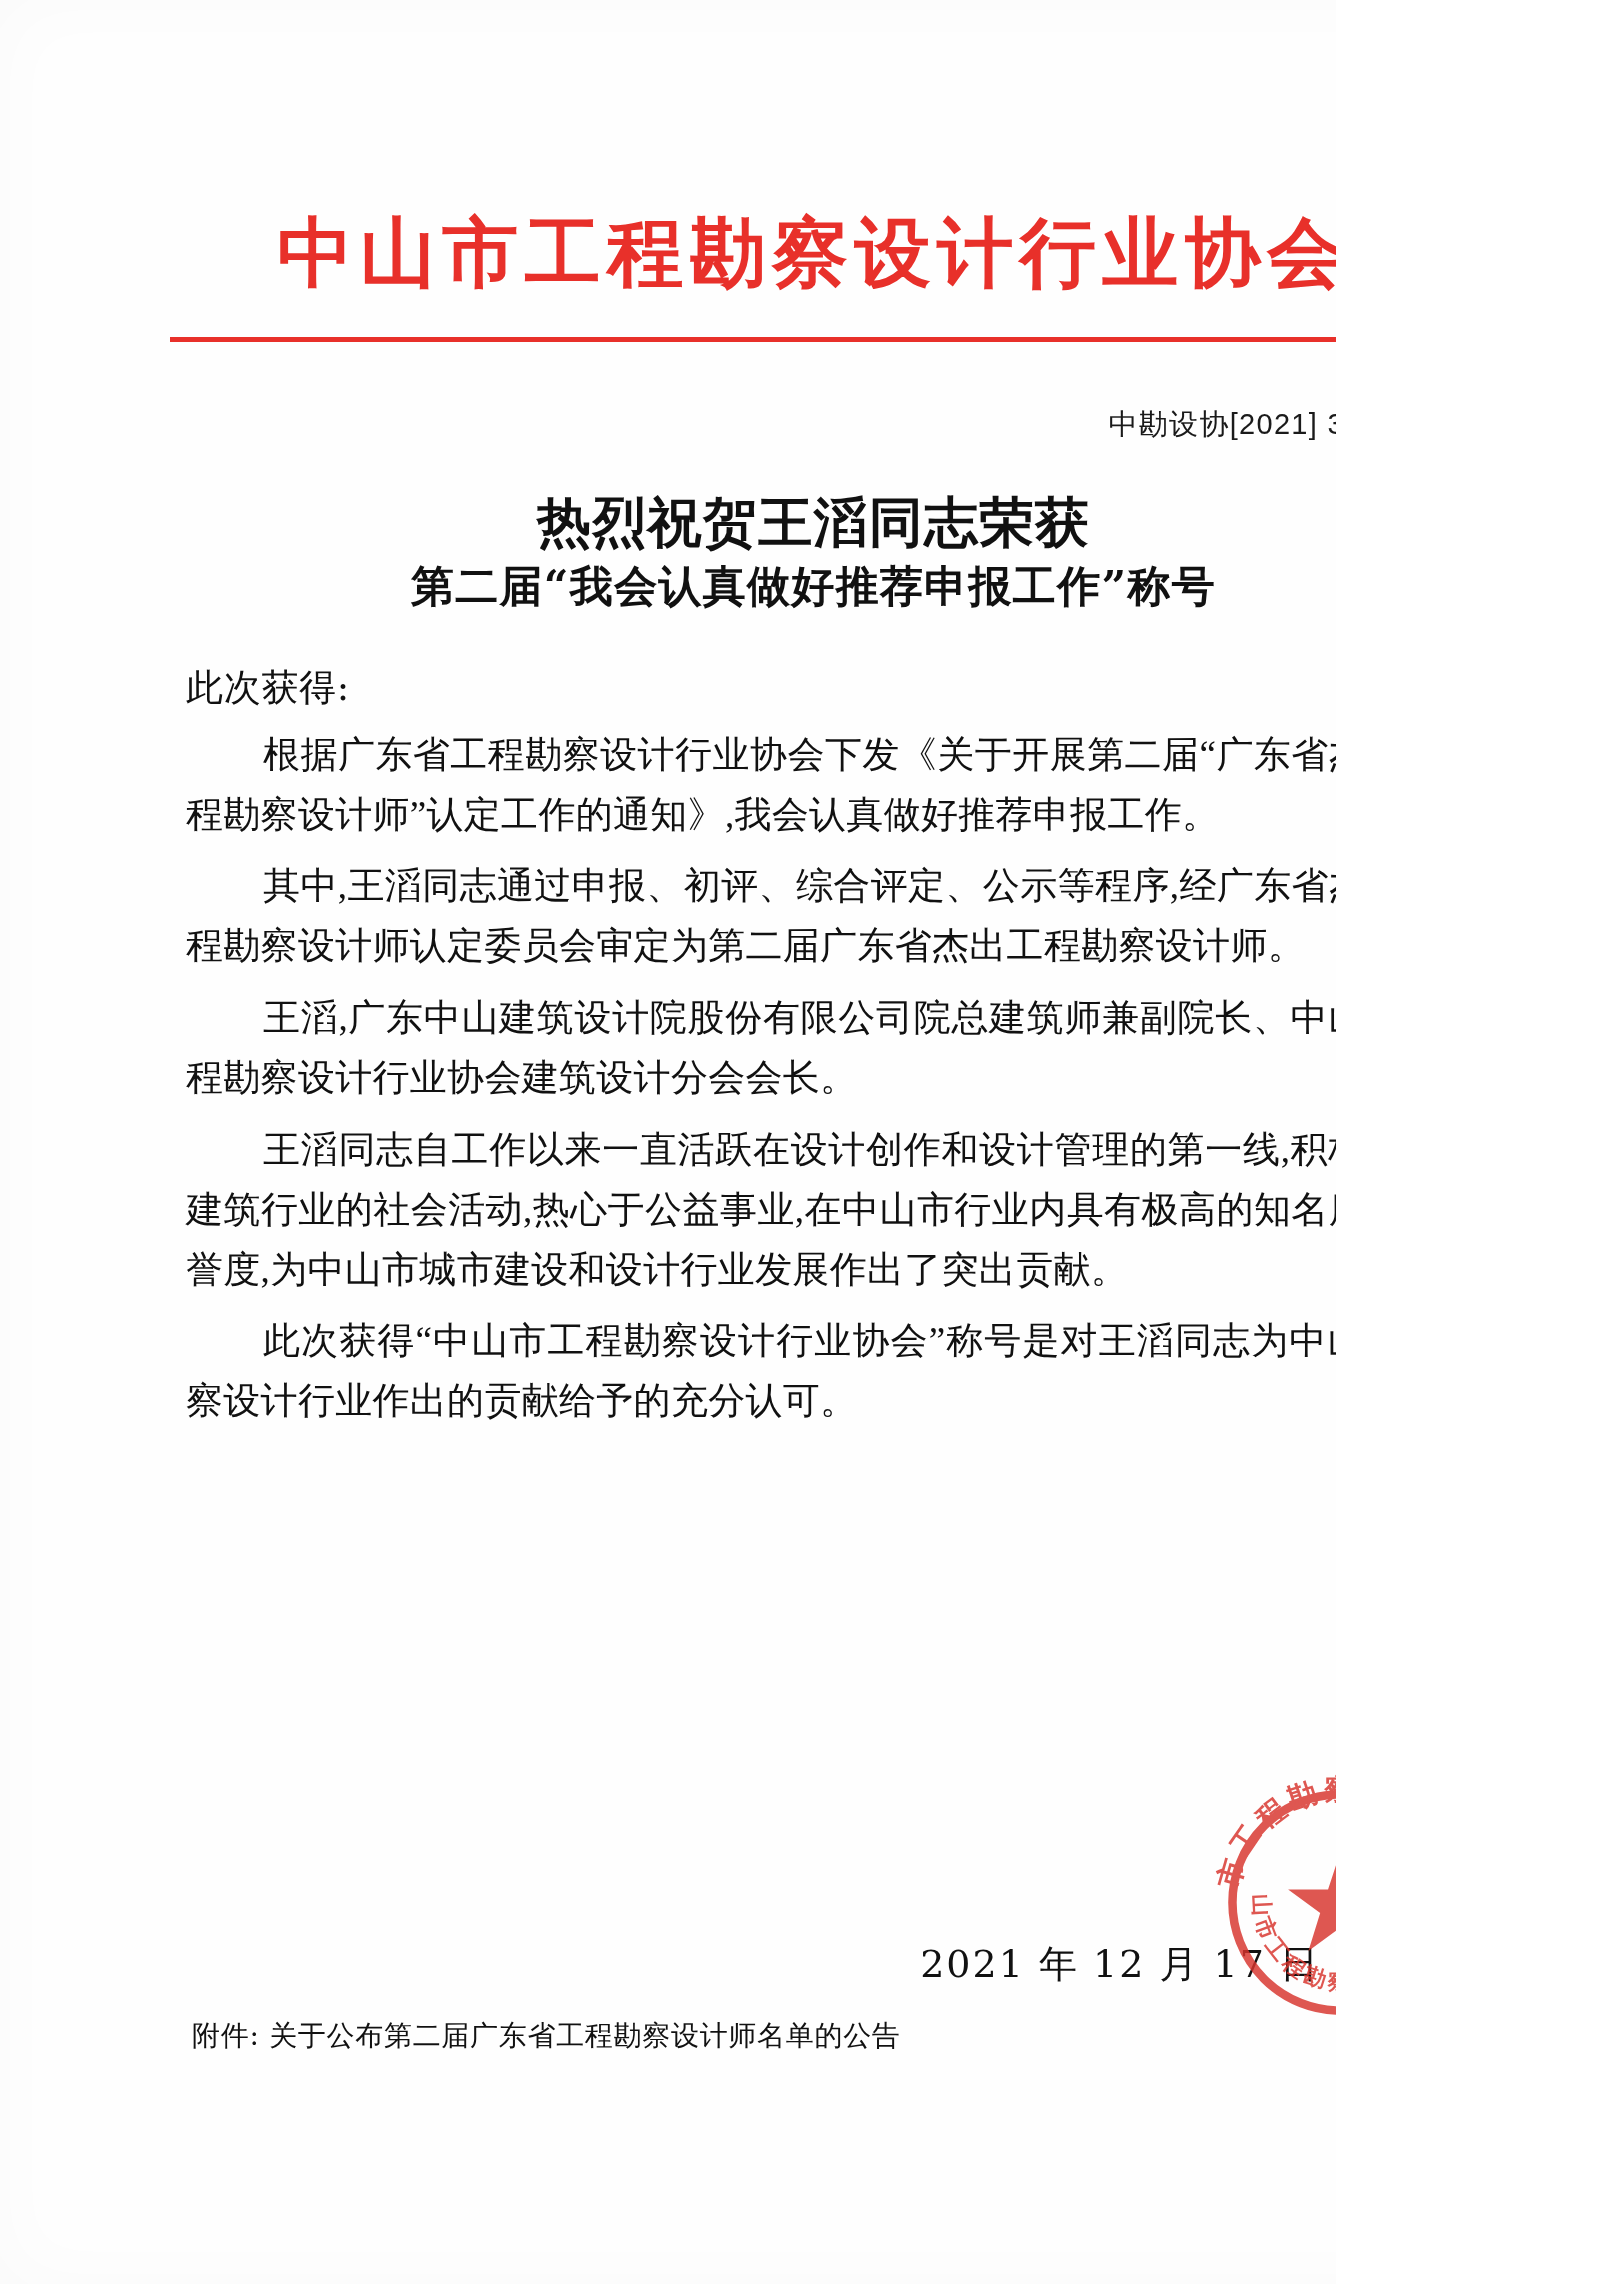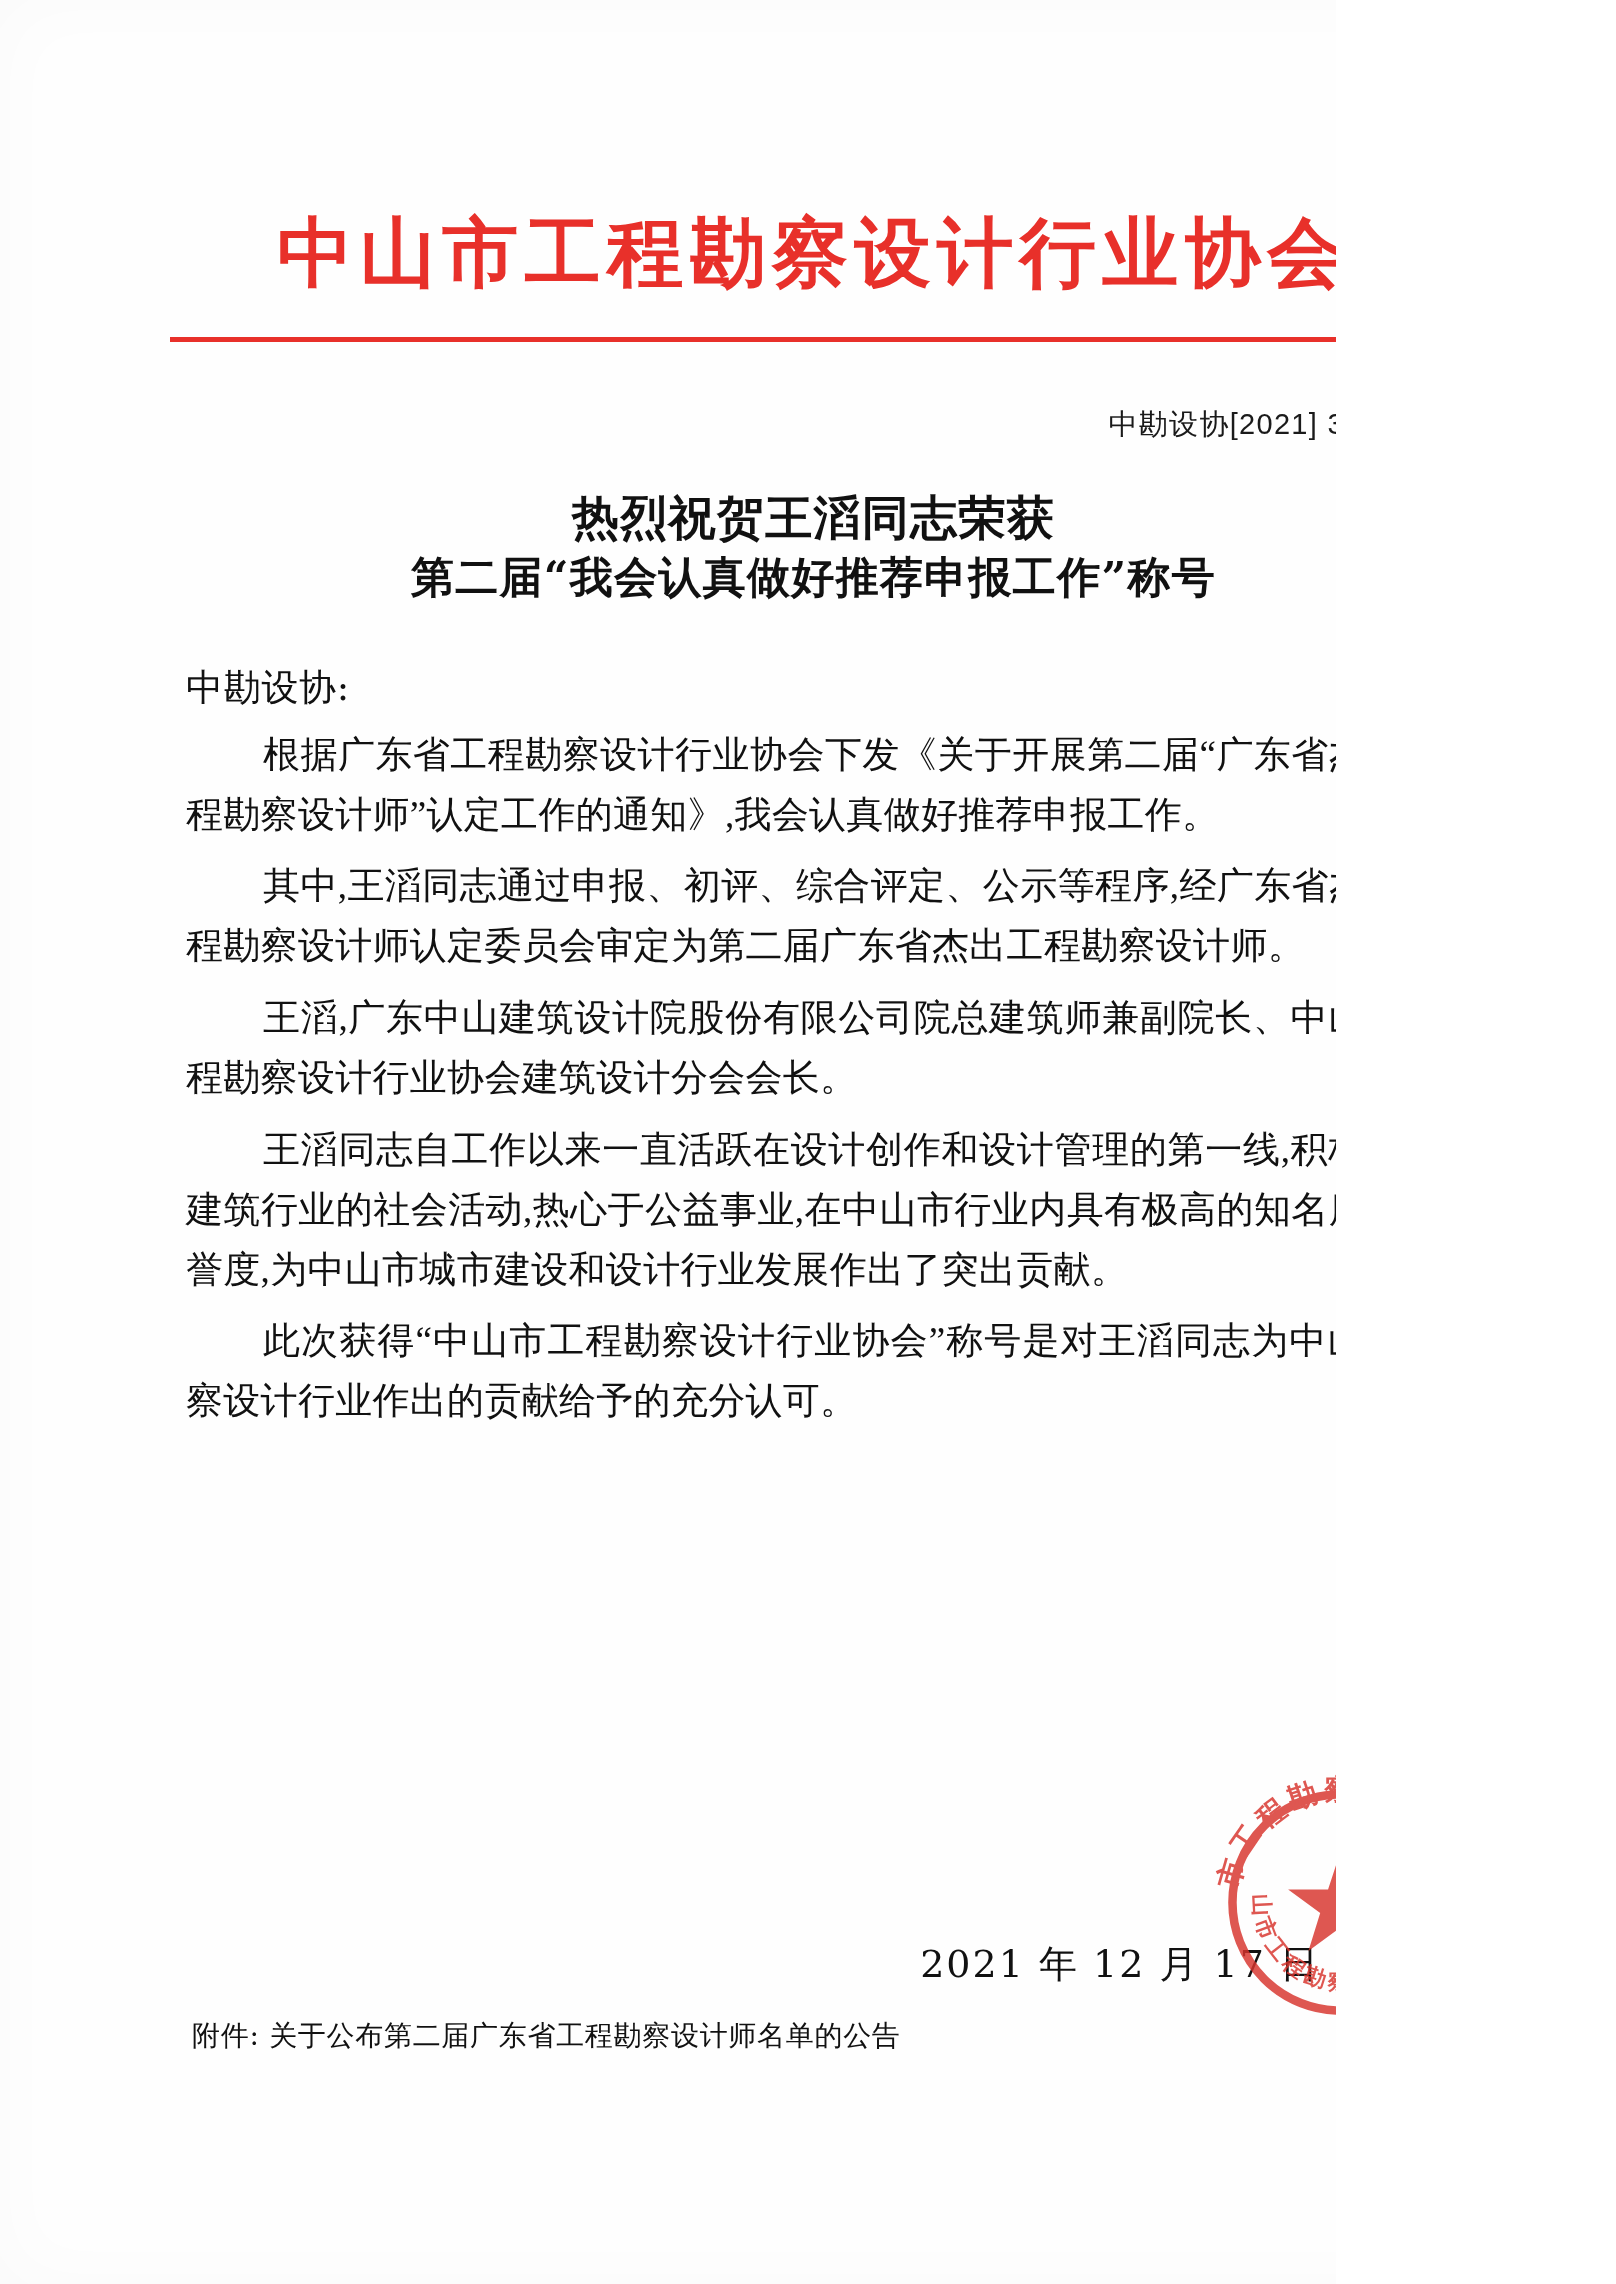--- a/index.html
+++ b/index.html
@@ -76,21 +76,21 @@
   .doc-title {
     position: absolute;
     left: 0;
     top: 487px;
     width: 1301px;
     text-align: center;
   }
   .doc-title-line {
     font-family: "DejaVu Serif", serif;
     font-weight: bold;
-    font-size: 47px;
+    font-size: 54px;
     letter-spacing: 1.3px;
     color: #111111;
     line-height: 1.32;
     white-space: nowrap;
   }
   .doc-title-line.second {
     font-size: 43px;
   }
 
   
@@ -173,21 +173,21 @@
       <div class="letterhead-rule"></div>
 
       <div class="doc-number">中勘设协[2021] 31 号</div>
 
       <div class="doc-title">
         <div class="doc-title-line">热烈祝贺王滔同志荣获</div>
         <div class="doc-title-line second">第二届“我会认真做好推荐申报工作”称号</div>
       </div>
 
       <div class="body-block">
-        <div class="salutation">中勘设协:</div>
+        <div class="salutation">此次获得:</div>
         <p class="para">根据广东省工程勘察设计行业协会下发《关于开展第二届“广东省杰出工程勘察设计师”认定工作的通知》,我会认真做好推荐申报工作。</p>
         <p class="para">其中,王滔同志通过申报、初评、综合评定、公示等程序,经广东省杰出工程勘察设计师认定委员会审定为第二届广东省杰出工程勘察设计师。</p>
         <p class="para">王滔,广东中山建筑设计院股份有限公司院总建筑师兼副院长、中山市工程勘察设计行业协会建筑设计分会会长。</p>
         <p class="para">王滔同志自工作以来一直活跃在设计创作和设计管理的第一线,积极参加建筑行业的社会活动,热心于公益事业,在中山市行业内具有极高的知名度和美誉度,为中山市城市建设和设计行业发展作出了突出贡献。</p>
         <p class="para">此次获得“中山市工程勘察设计行业协会”称号是对王滔同志为中山市勘察设计行业作出的贡献给予的充分认可。</p>
       </div>
 
       <div class="date-line">2021 年 12 月 17 日</div>
 
       <div class="attachment">附件: 关于公布第二届广东省工程勘察设计师名单的公告</div>

